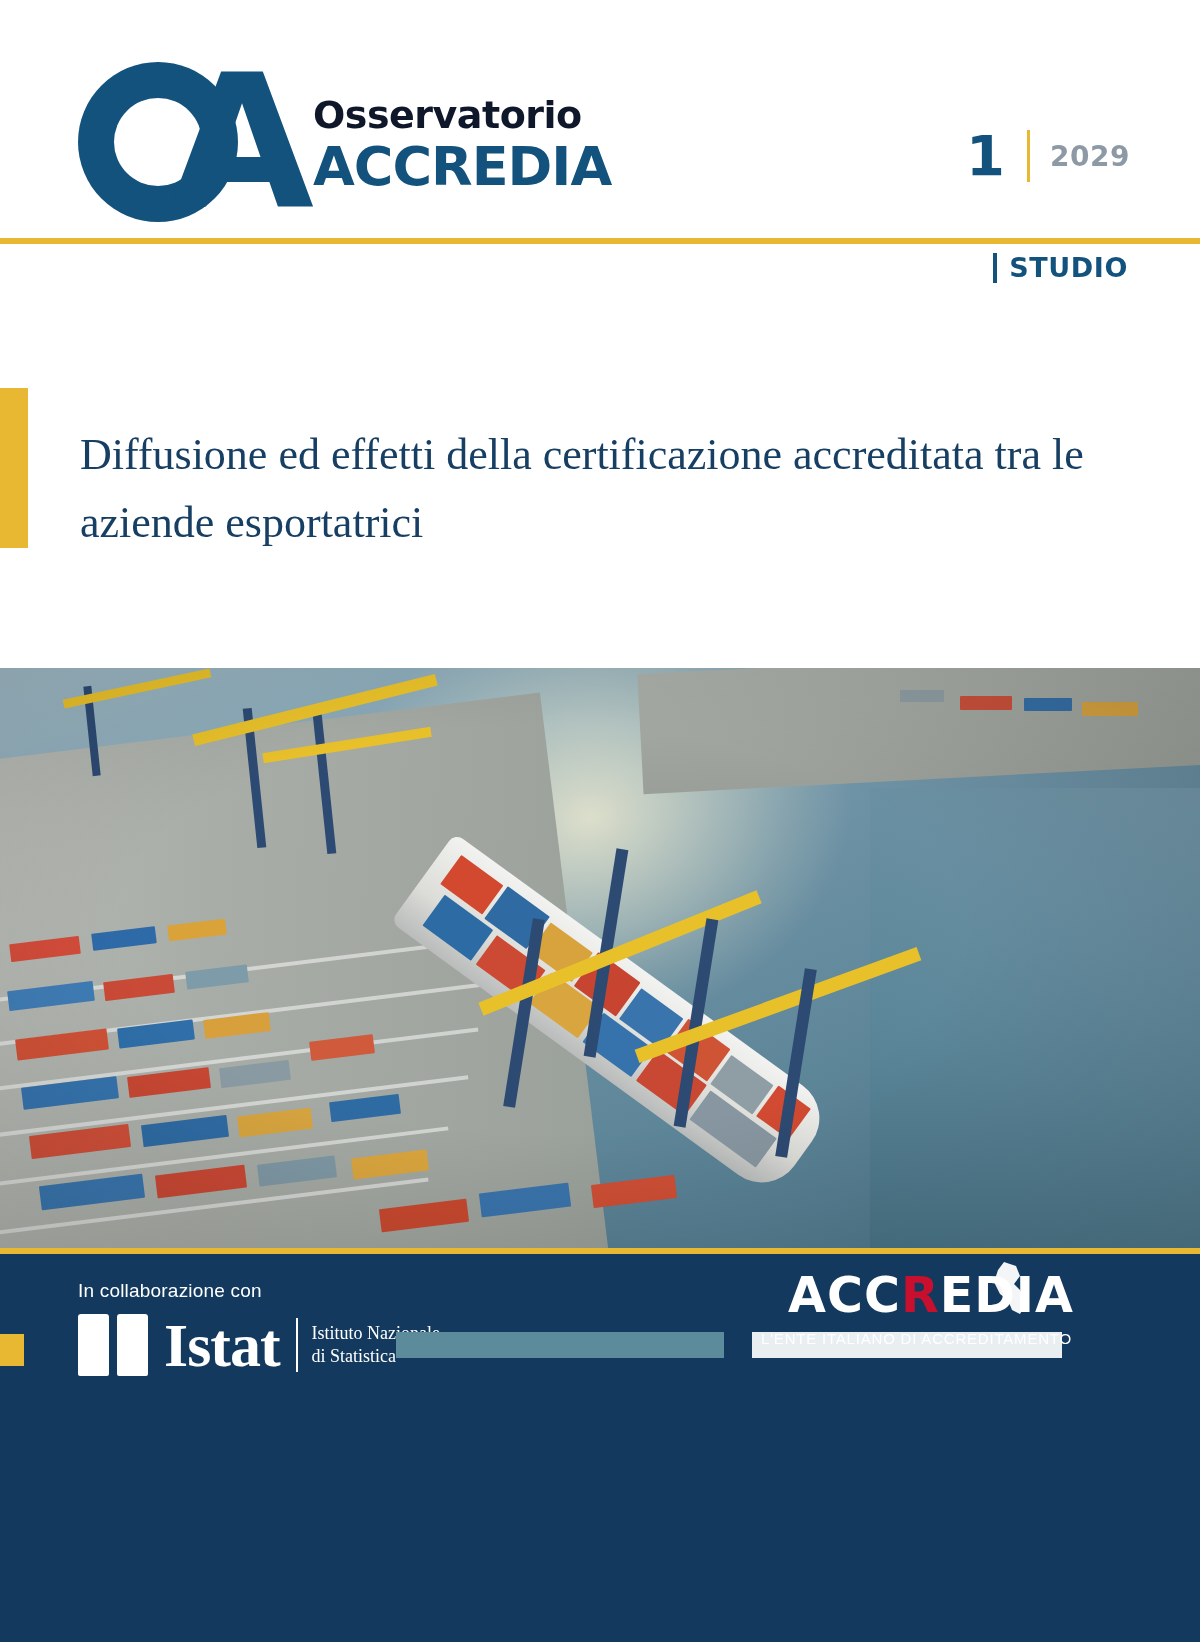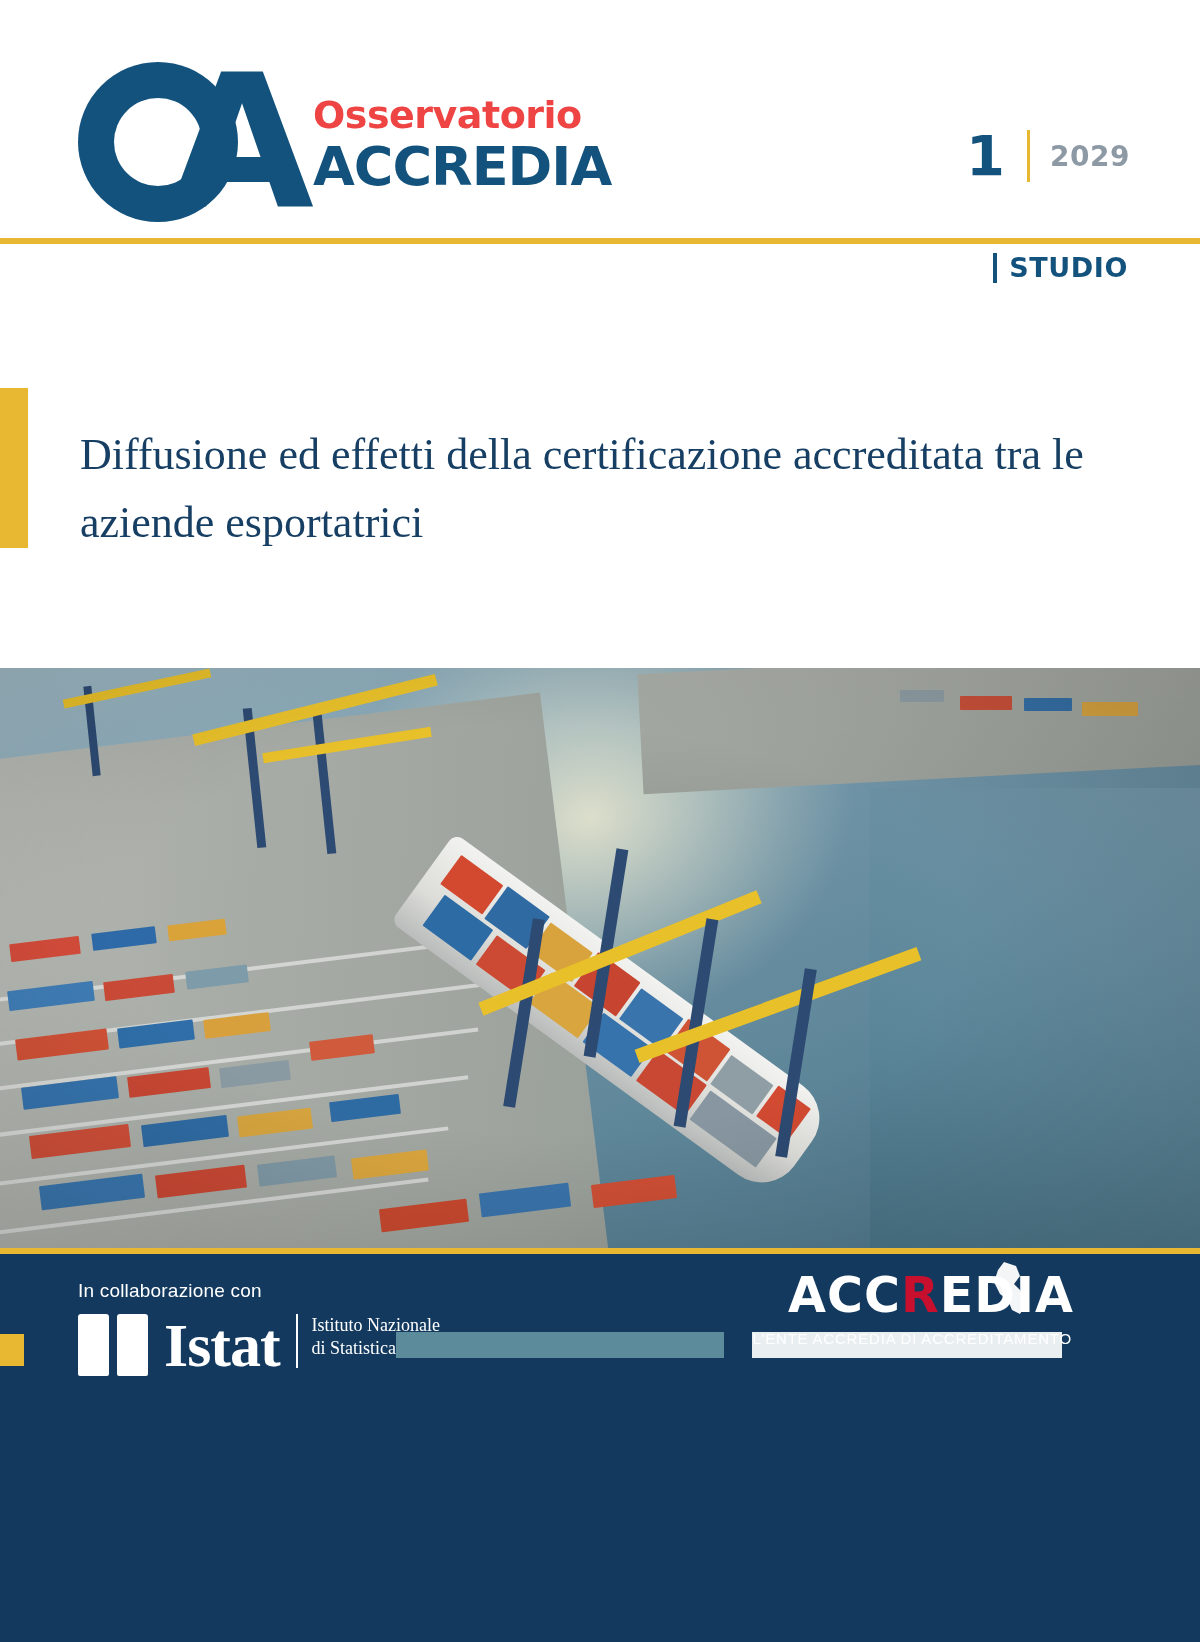--- a/index.html
+++ b/index.html
@@ -63,21 +63,21 @@
     letter-spacing: -6px;
   }
   .brand-text {
     margin-left: 10px;
     margin-top: 6px;
   }
   .brand-top {
     font-family: "DejaVu Sans", sans-serif;
     font-size: 38px;
     font-weight: 600;
-    color: #ef4444;
+    color: #0f172a;
     line-height: 44px;
     letter-spacing: -0.5px;
   }
   .brand-bottom {
     font-family: "DejaVu Sans", sans-serif;
     font-size: 54px;
     font-weight: 800;
     color: #12527d;
     line-height: 60px;
     letter-spacing: -1px;
@@ -278,21 +278,21 @@
     font-family: "Liberation Sans", sans-serif;
     font-size: 19px;
     color: #ffffff;
     letter-spacing: 0.2px;
   }
   .istat {
     position: absolute;
     left: 78px;
     top: 66px;
     display: flex;
-    align-items: flex-start;
+    align-items: center;
   }
   .istat-book {
     width: 72px;
     height: 62px;
     position: relative;
   }
   .istat-book .pg {
     position: absolute;
     top: 0;
     width: 31px;
@@ -507,15 +507,15 @@
 
   <div class="footer-bar-a"></div>
   <div class="footer-bar-b"></div>
 
   <svg class="boot" viewBox="0 0 46 62">
     <path d="M18 2 L30 6 L34 16 L28 24 L34 30 L40 44 L34 54 L26 50 L22 40 L14 34 L8 22 L12 10 Z" fill="#ffffff" opacity="0.95"></path>
   </svg>
 
   <div class="accredia-logo">
     <div class="accredia-word"><span>ACC</span><span class="red">R</span><span>EDIA</span></div>
-    <div class="accredia-tag">L'ENTE ACCREDIA DI ACCREDITAMENTO</div>
+    <div class="accredia-tag">L'ENTE ITALIANO DI ACCREDITAMENTO</div>
   </div>
 </div>
 
 </body></html>

